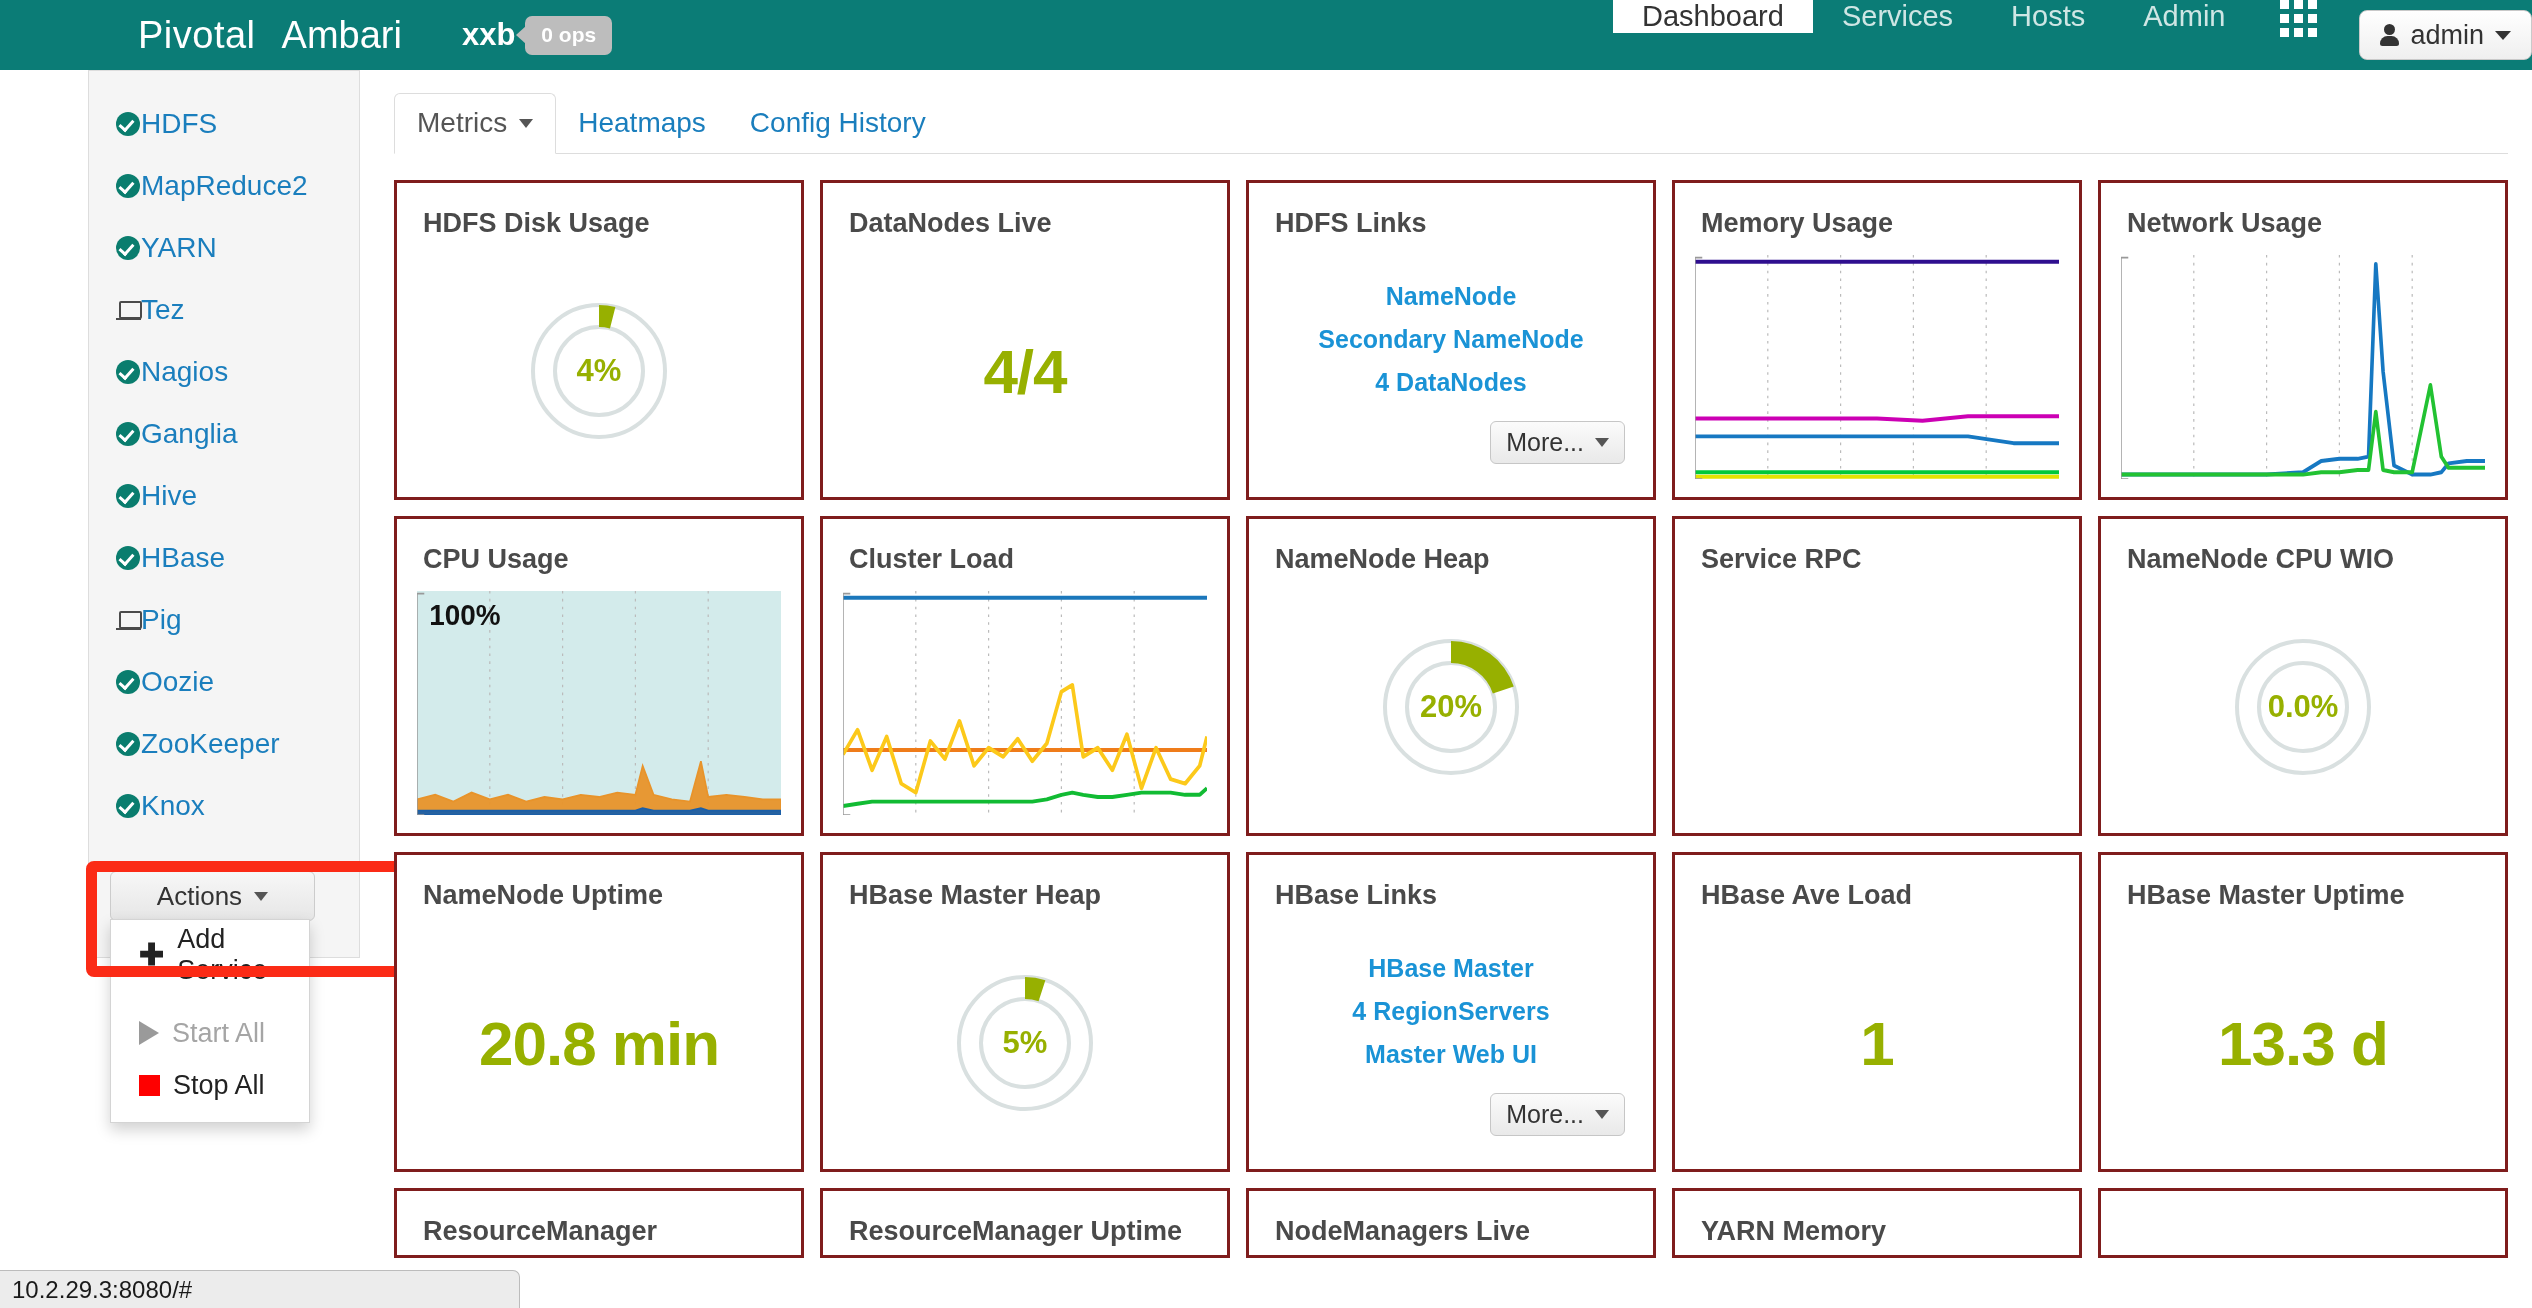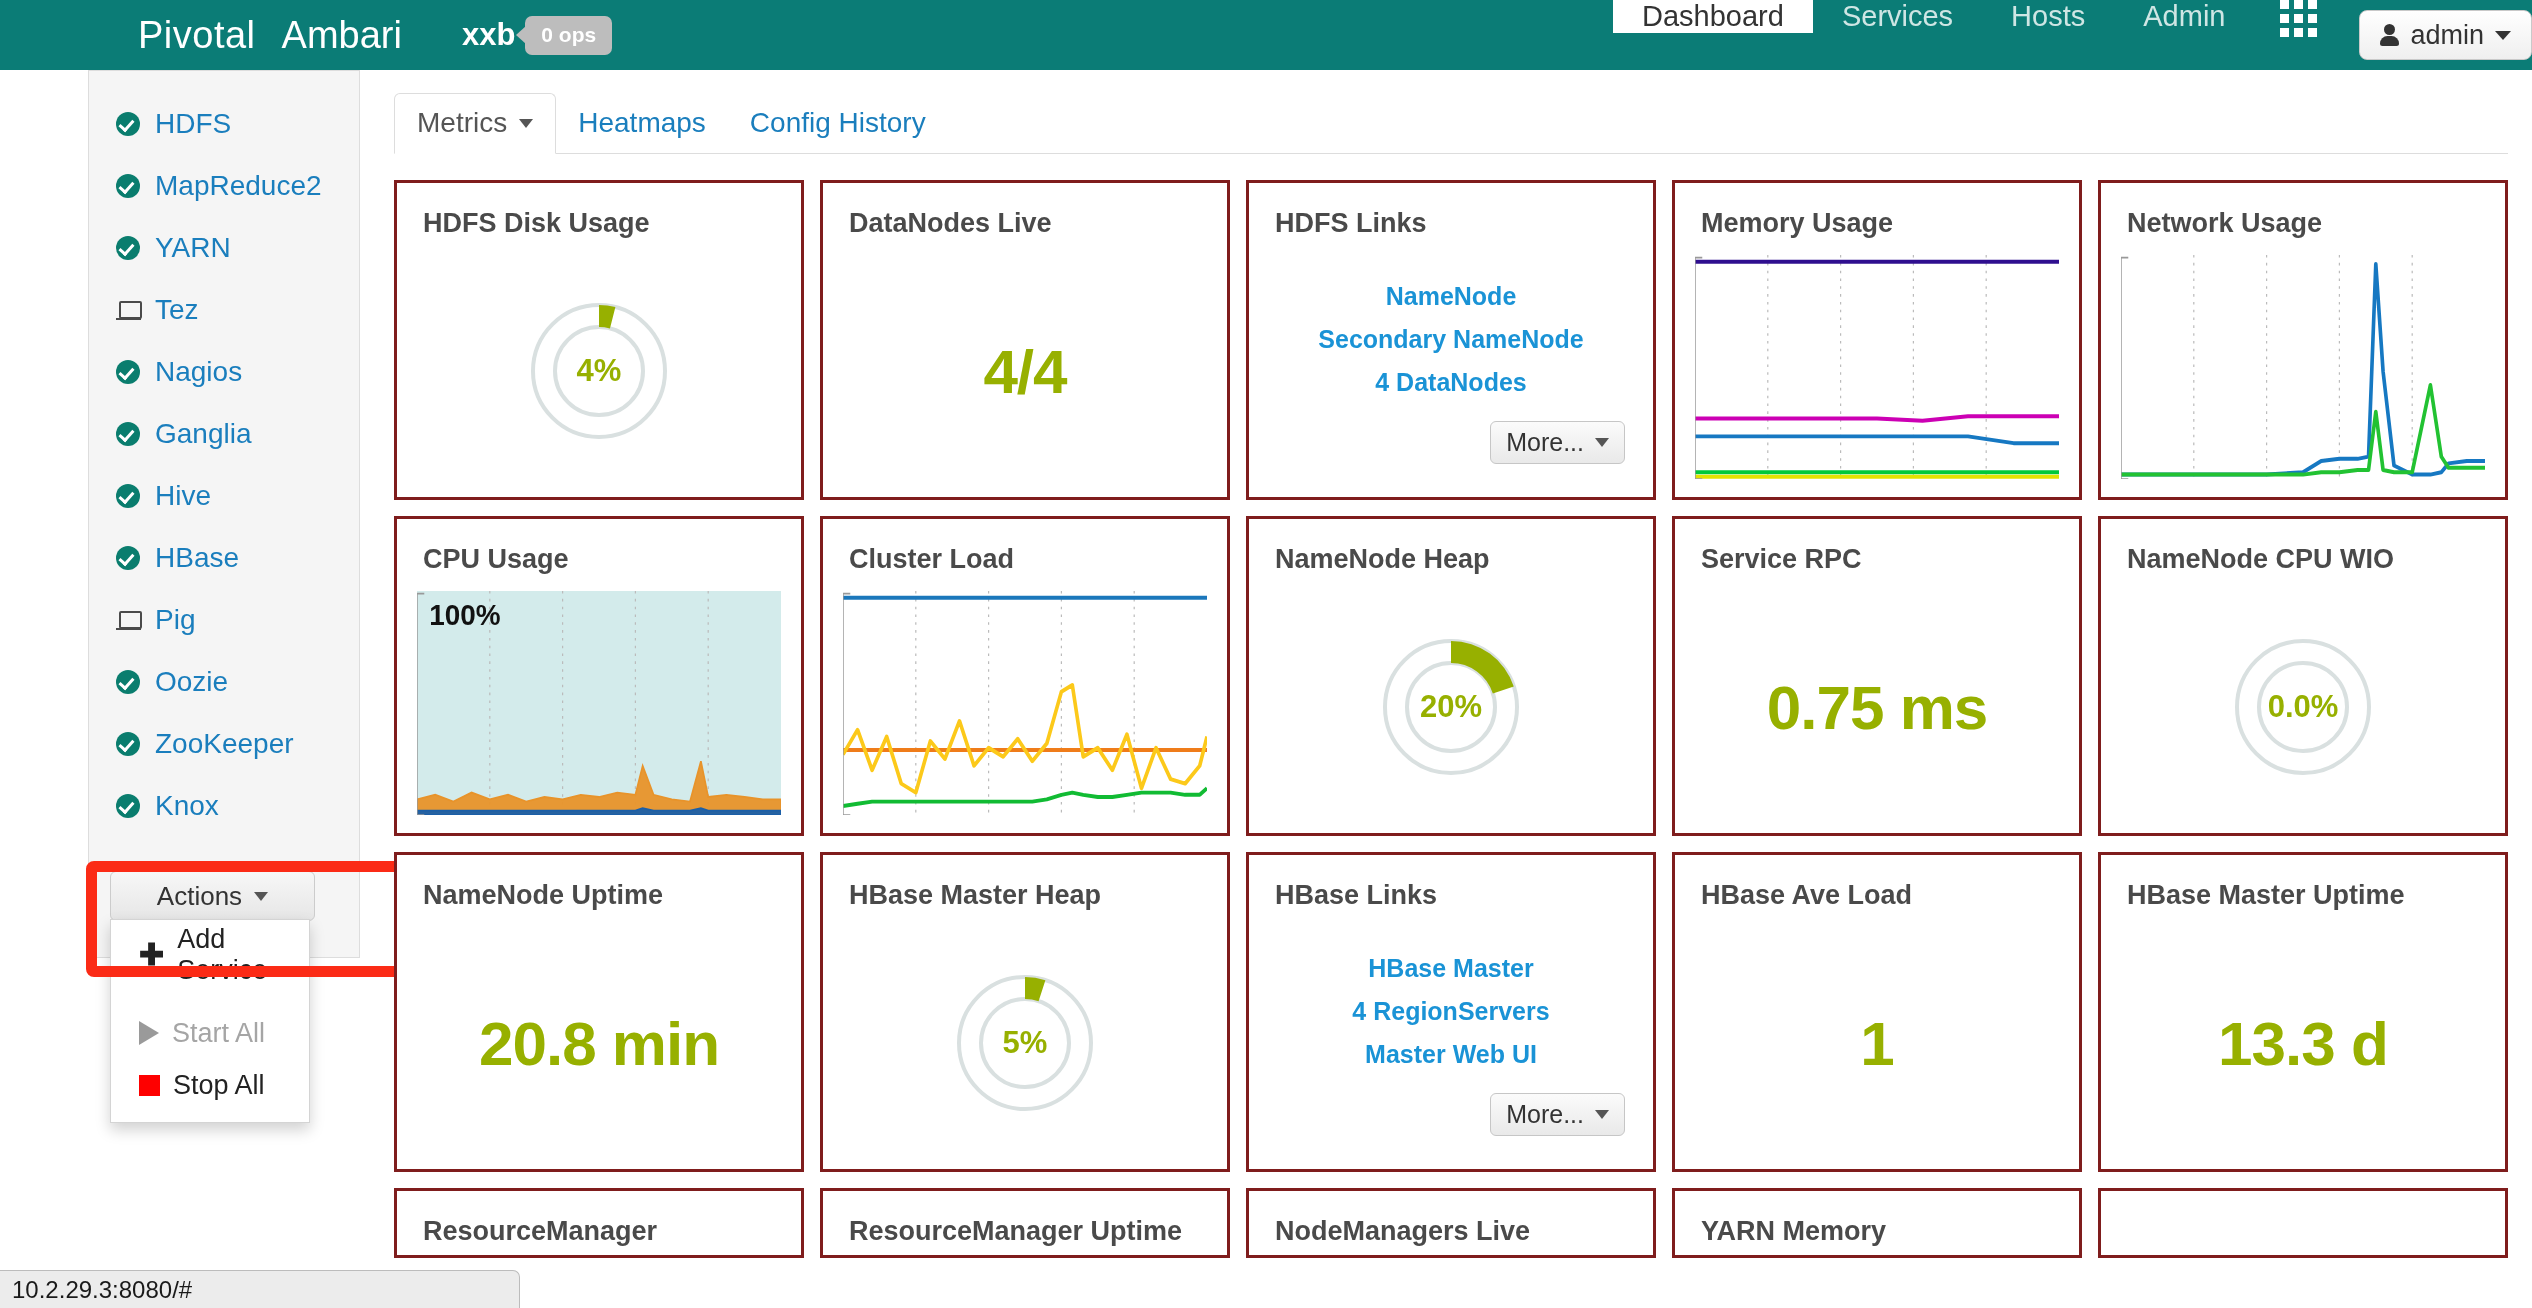--- a/index.html
+++ b/index.html
@@ -64,21 +64,21 @@
   
   #sidebar {
     width: 272px; margin-left: 88px;
     background: #f5f5f5;
     border: 1px solid #dddddd;
     height: 888px;
     padding-top: 22px;
     position: relative;
   }
   .svc-row {
-    display: flex; align-items: center; gap: 14px;
+    display: flex; align-items: center; 
     padding: 0 0 0 26px; height: 62px;
   }
   .svc-ico { width: 26px; flex: 0 0 26px; display: flex; align-items: center; justify-content: center; }
   .chk {
     width: 24px; height: 24px; border-radius: 50%;
     background: #0a7d6e; position: relative; display: inline-block;
   }
   .chk::after {
     content: ""; position: absolute; left: 6px; top: 5px;
     width: 6px; height: 11px; border: solid #ffffff;
@@ -423,23 +423,20 @@
           <div class="card-body">
             <div class="gauge-wrap"><svg viewBox="0 0 164 164" width="164" height="164">
     <circle cx="82" cy="82" r="66" fill="none" stroke="#d9e0e0" stroke-width="4"></circle>
     <circle cx="82" cy="82" r="44" fill="none" stroke="#d9e0e0" stroke-width="4"></circle>
     <path d="M 82 16 A 66 66 0 0 1 144.76973007548014 61.60487837125347 L 123.84648671698676 68.40325224750231 A 44 44 0 0 0 82 38 Z" fill="#97b000"></path>
   </svg><div class="gauge-val">20%</div></div>
           </div>
         </div>
         <div class="card">
           <div class="card-title">Service RPC</div>
-          <div class="card-body">
-            <div class="big-num">0.75 ms</div>
-          </div>
         </div>
         <div class="card">
           <div class="card-title">NameNode CPU WIO</div>
           <div class="card-body">
             <div class="gauge-wrap"><svg viewBox="0 0 164 164" width="164" height="164">
     <circle cx="82" cy="82" r="66" fill="none" stroke="#d9e0e0" stroke-width="4"></circle>
     <circle cx="82" cy="82" r="44" fill="none" stroke="#d9e0e0" stroke-width="4"></circle>
 
   </svg><div class="gauge-val">0.0%</div></div>
           </div>

